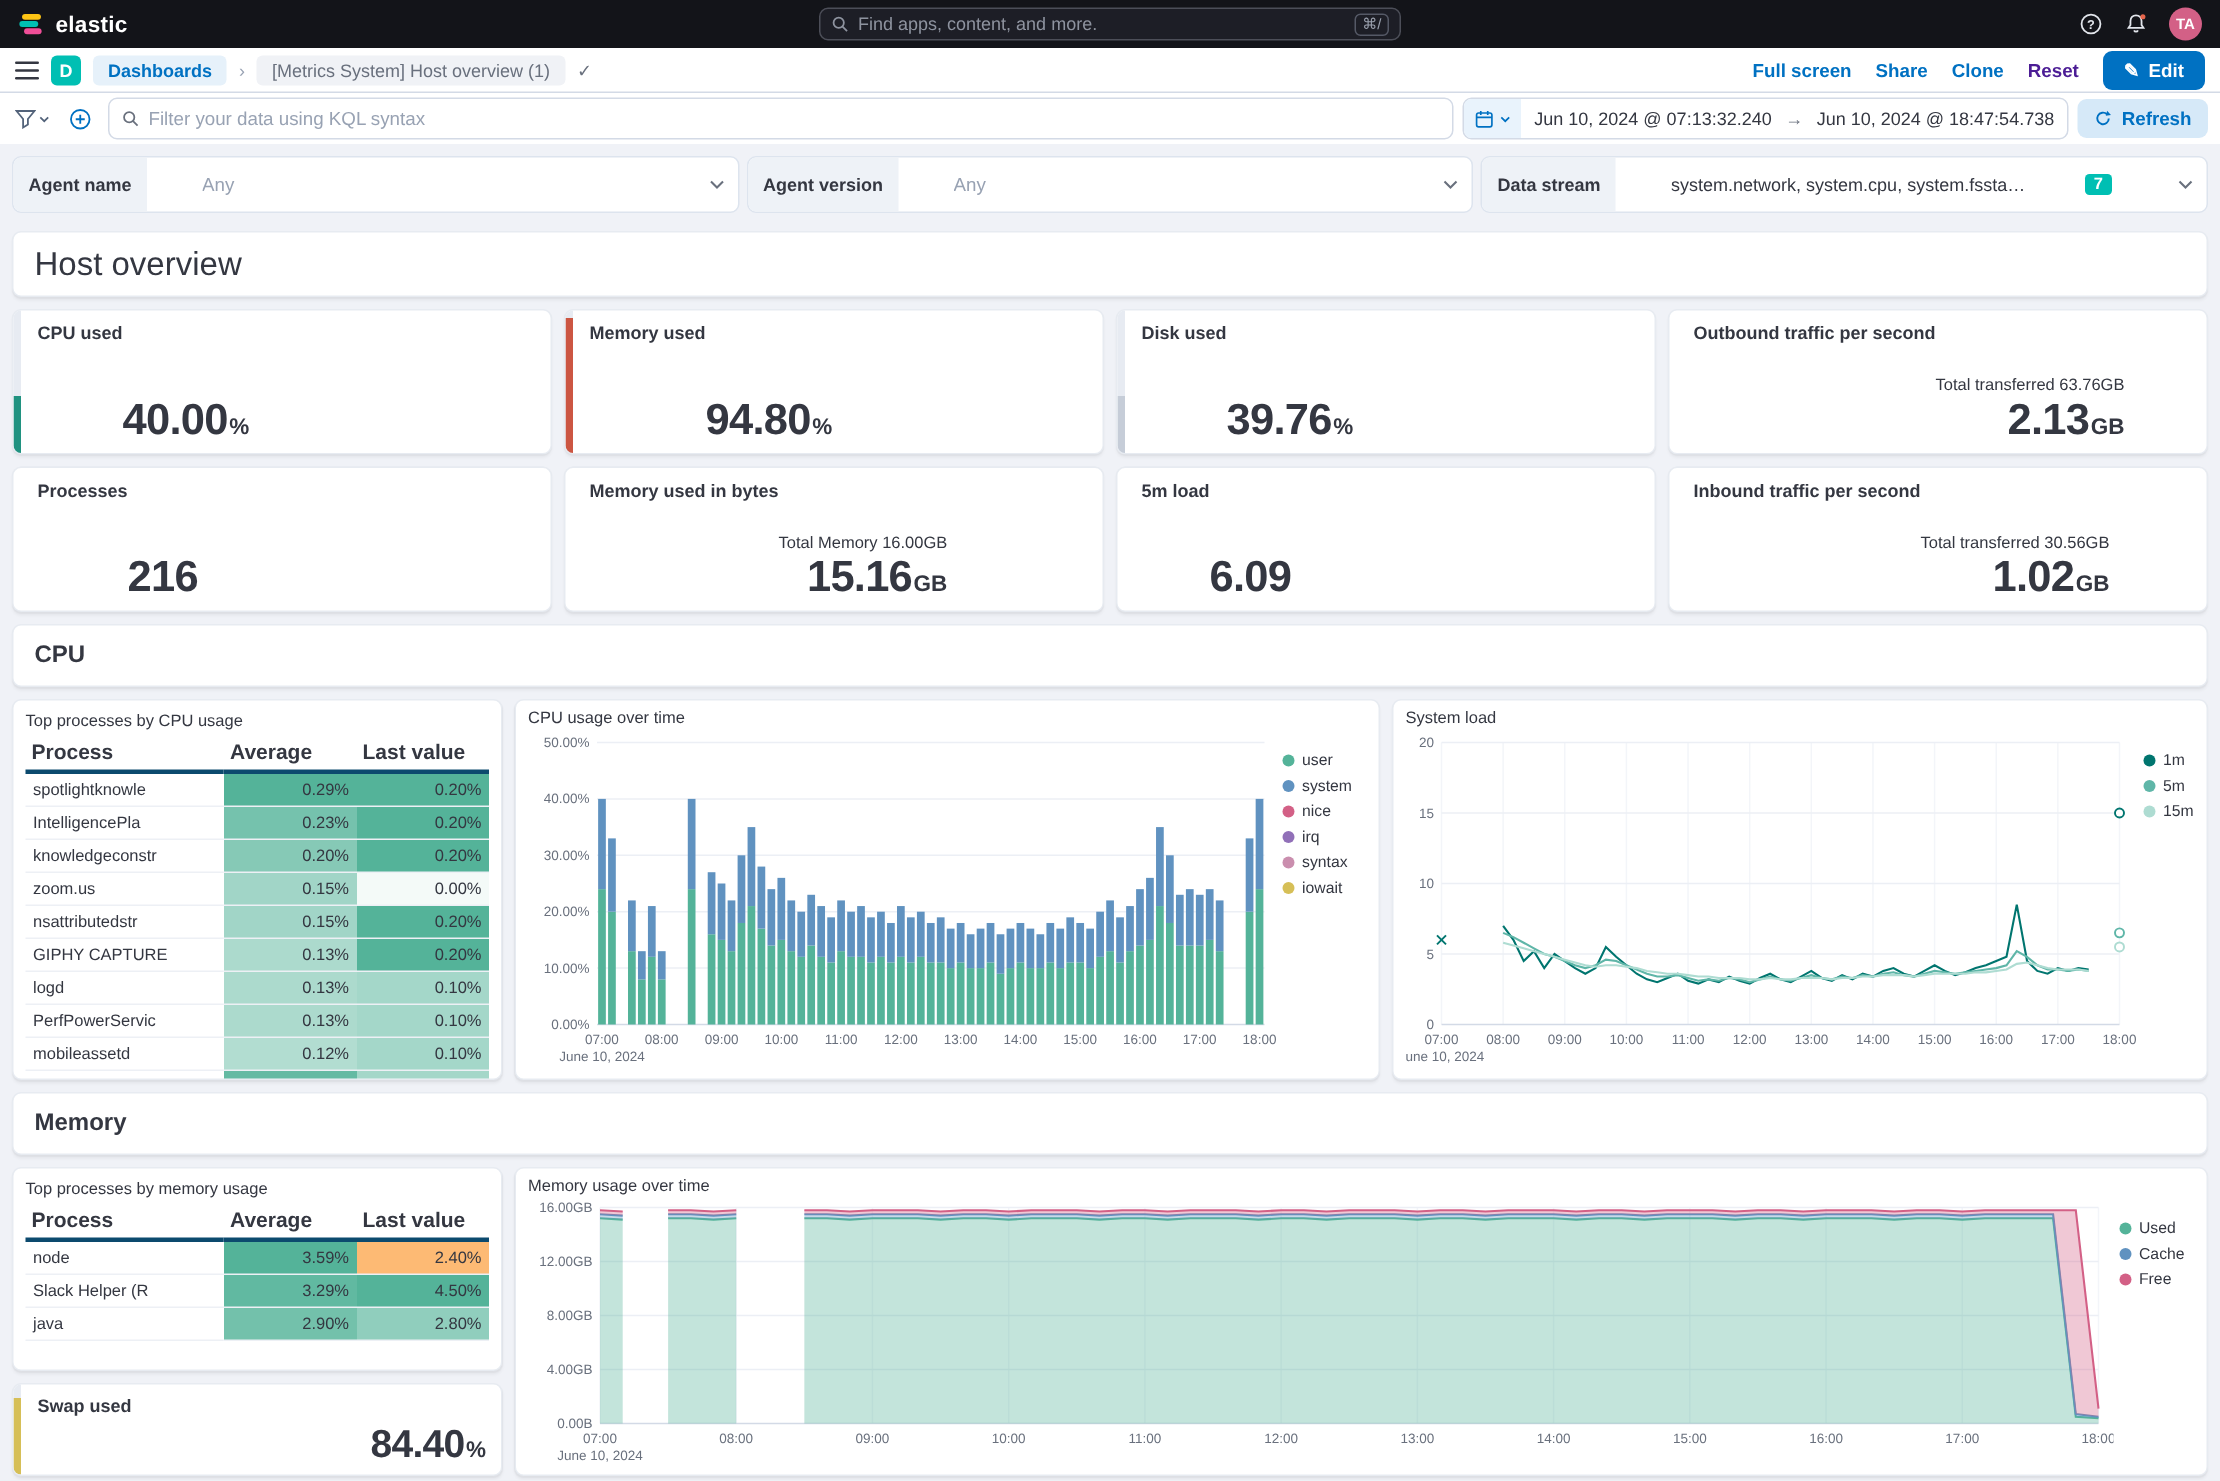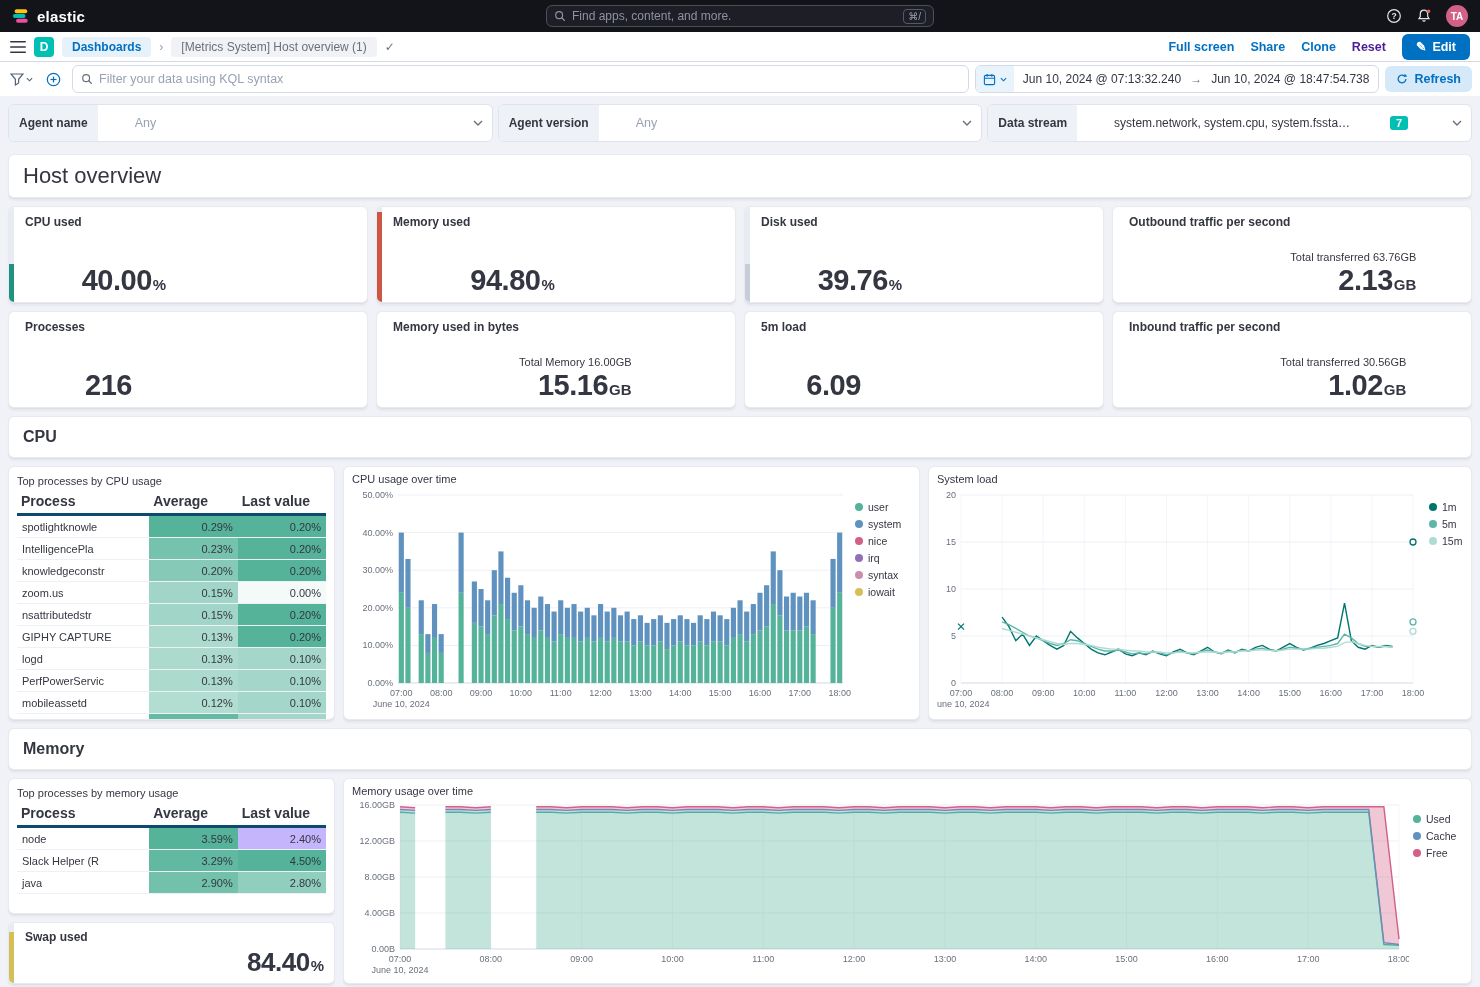--- a/index.html
+++ b/index.html
@@ -648,21 +648,21 @@
                   <tr>
                     <th class="col-proc">Process</th>
                     <th class="col-val">Average</th>
                     <th class="col-val">Last value</th>
                   </tr>
                 </thead>
                 <tbody>
                   <tr>
                     <td class="col-proc">node</td>
                     <td class="col-val" style="background:rgb(84,179,153)">3.59%</td>
-                    <td class="col-val" style="background:#c4b5fd">2.40%</td>
+                    <td class="col-val" style="background:#fdba74">2.40%</td>
                   </tr>
                   <tr>
                     <td class="col-proc">Slack Helper (R</td>
                     <td class="col-val" style="background:rgb(97,185,161)">3.29%</td>
                     <td class="col-val" style="background:rgb(84,179,153)">4.50%</td>
                   </tr>
                   <tr>
                     <td class="col-proc">java</td>
                     <td class="col-val" style="background:rgb(115,193,171)">2.90%</td>
                     <td class="col-val" style="background:rgb(144,206,189)">2.80%</td>

